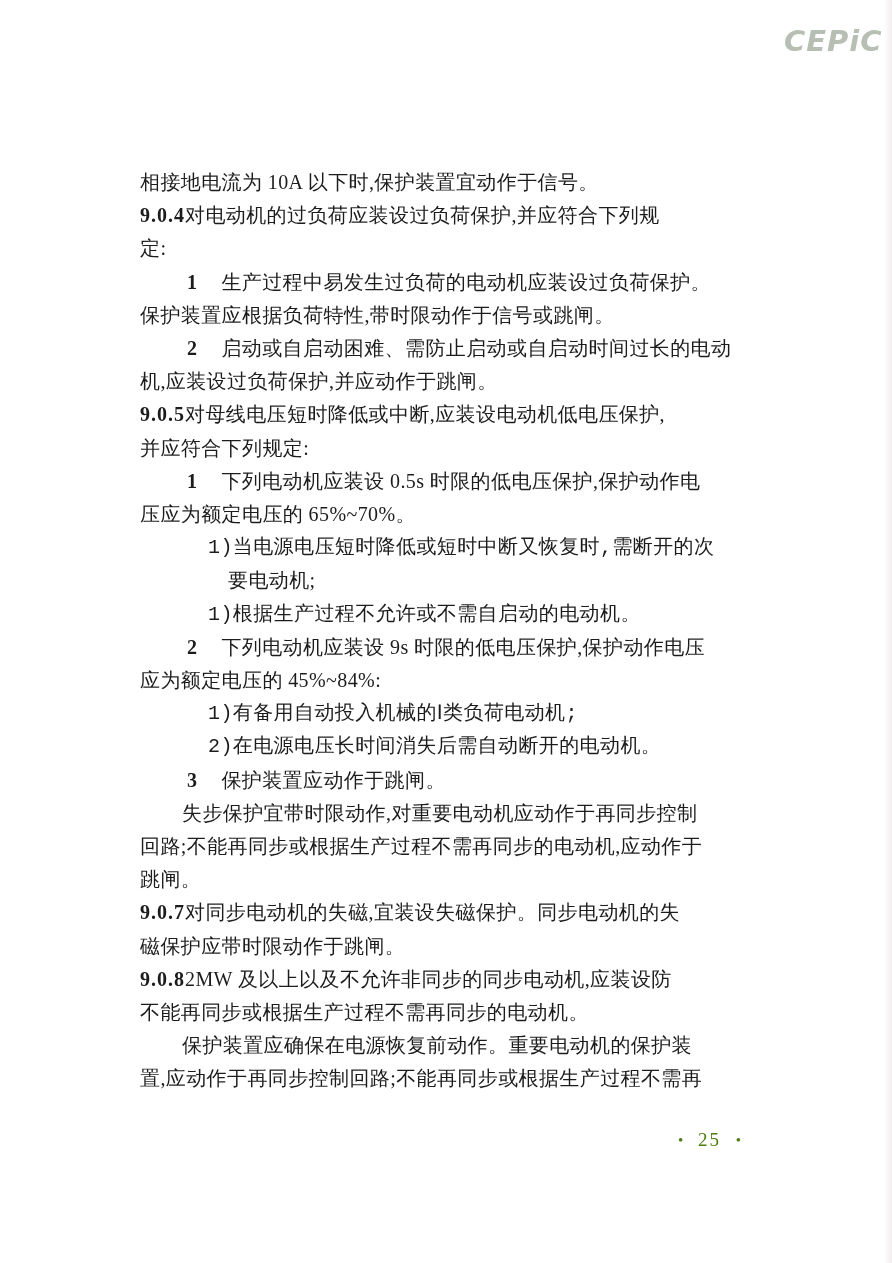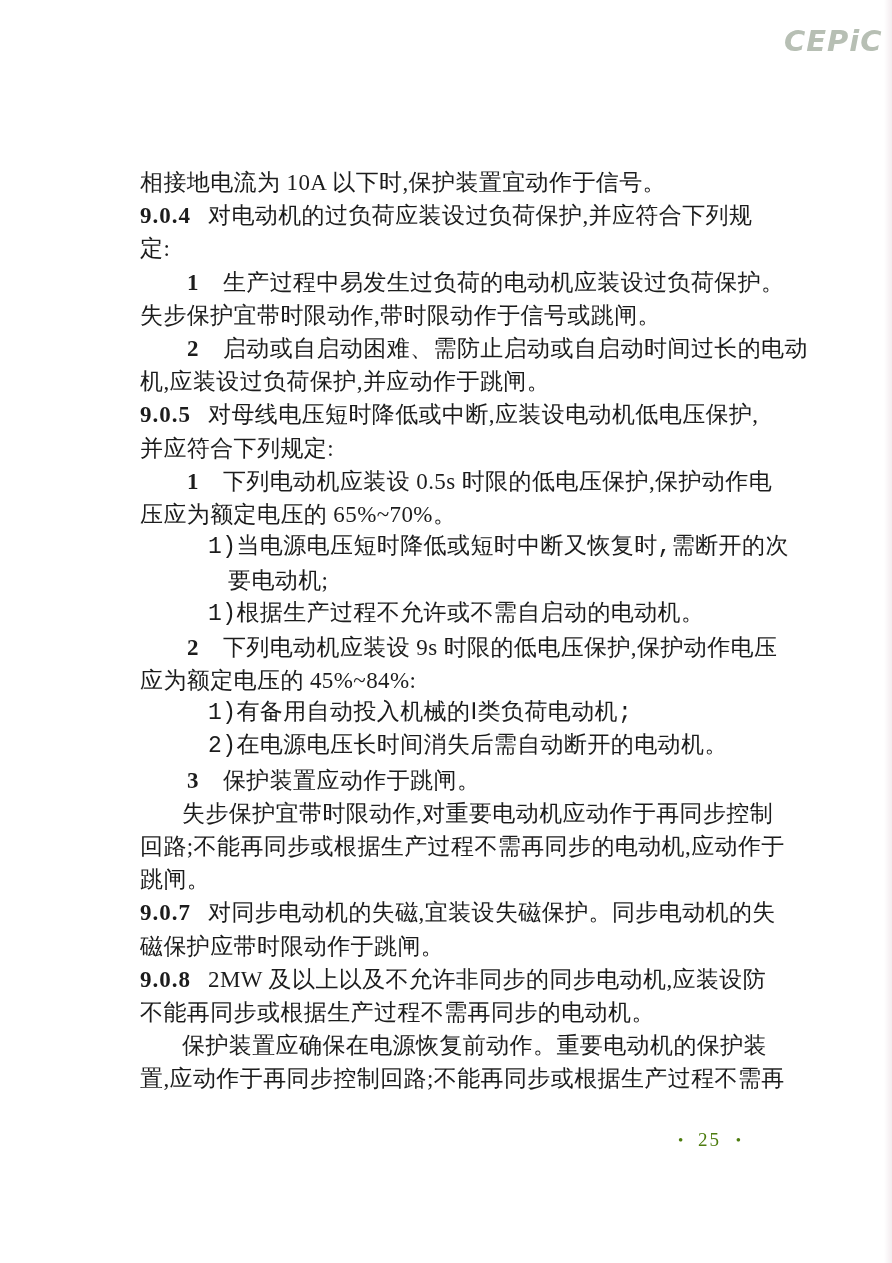--- a/index.html
+++ b/index.html
@@ -30,30 +30,30 @@
     color: #b7bfb4;
     transform: scaleY(0.95);
   }
   .content {
     position: absolute;
     top: 0; left: 140px;
     width: 622px;
     padding-top: 166px;
   }
   .line {
-    font-size: 23px;
+    font-size: 20px;
     line-height: 33.2px;
     letter-spacing: 0.4px;
     white-space: nowrap;
   }
   .line .num {
     font-weight: bold;
     font-family: "Liberation Serif", "DejaVu Serif", serif;
   }
-  .section .num { margin-right: 17px; letter-spacing: 1px; }
+  .section .num { letter-spacing: 1px; }
   .item { padding-left: 47px; }
   .item .num { margin-right: 24px; }
   .sub  { padding-left: 68px; font-family: Liberation Mono, monospace; }
   .cont2 { padding-left: 88px; }
   .para { text-indent: 42px; }
   .footer {
     position: absolute;
     top: 1128px;
     left: 678px;
     font-size: 19px;
@@ -69,21 +69,21 @@
 
 <div class="page">
 
   <div class="logo">CEPiC</div>
 
   <div class="content">
     <div class="line cont"><span>相接地电流为 10A 以下时,保护装置宜动作于信号。</span></div>
     <div class="line section"><span class="num">9.0.4</span><span>对电动机的过负荷应装设过负荷保护,并应符合下列规</span></div>
     <div class="line cont"><span>定:</span></div>
     <div class="line item"><span class="num">1</span><span>生产过程中易发生过负荷的电动机应装设过负荷保护。</span></div>
-    <div class="line cont"><span>失步保护宜带时限动作,带时限动作于信号或跳闸。</span></div>
+    <div class="line cont"><span>保护装置应根据负荷特性,带时限动作于信号或跳闸。</span></div>
     <div class="line item"><span class="num">2</span><span>启动或自启动困难、需防止启动或自启动时间过长的电动</span></div>
     <div class="line cont"><span>机,应装设过负荷保护,并应动作于跳闸。</span></div>
     <div class="line section"><span class="num">9.0.5</span><span>对母线电压短时降低或中断,应装设电动机低电压保护,</span></div>
     <div class="line cont"><span>并应符合下列规定:</span></div>
     <div class="line item"><span class="num">1</span><span>下列电动机应装设 0.5s 时限的低电压保护,保护动作电</span></div>
     <div class="line cont"><span>压应为额定电压的 65%~70%。</span></div>
     <div class="line sub"><span>1)当电源电压短时降低或短时中断又恢复时,需断开的次</span></div>
     <div class="line cont2"><span>要电动机;</span></div>
     <div class="line sub"><span>1)根据生产过程不允许或不需自启动的电动机。</span></div>
     <div class="line item"><span class="num">2</span><span>下列电动机应装设 9s 时限的低电压保护,保护动作电压</span></div>

